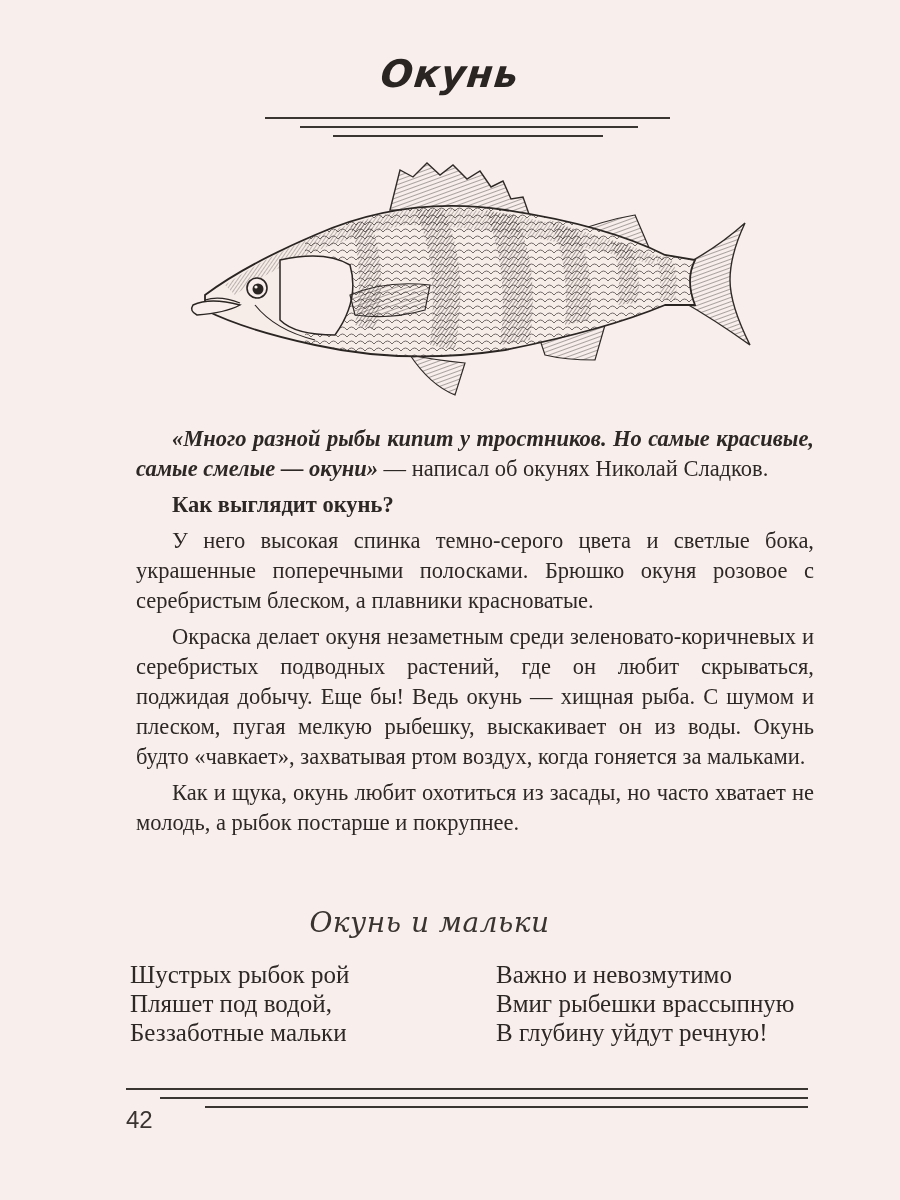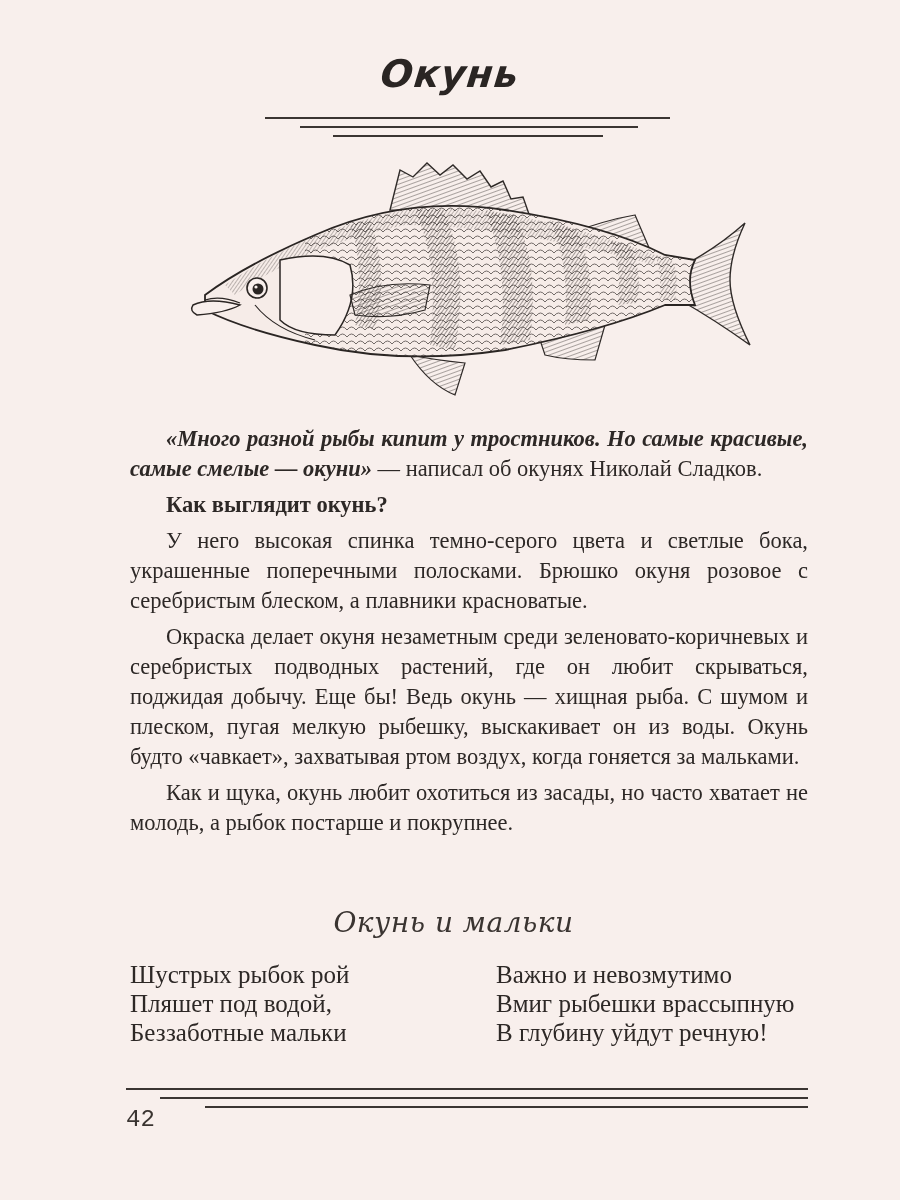--- a/index.html
+++ b/index.html
@@ -36,21 +36,21 @@
     }
     .fish {
       position: absolute;
       left: 185px;
       top: 155px;
       width: 580px;
       height: 245px;
     }
     .prose {
       position: absolute;
-      left: 130px;
+      left: 136px;
       width: 678px;
       font-family: "Liberation Serif", serif;
       font-size: 22.5px;
       line-height: 30px;
       color: #2d2826;
       text-align: justify;
     }
     .prose p {
       margin: 0 0 6px 0;
       text-indent: 36px;
@@ -66,38 +66,37 @@
       position: absolute;
       left: 0;
       width: 859px;
       top: 906px;
       text-align: center;
       font-family: "DejaVu Serif", serif;
       font-style: italic;
       font-size: 28px;
       color: #3a3431;
       letter-spacing: 0.5px;
-      margin-left: 24px;
     }
     .stanza {
       position: absolute;
       top: 960px;
       font-family: "Liberation Serif", serif;
       font-size: 25px;
       line-height: 29px;
       color: #2d2826;
     }
     .stanza div { white-space: nowrap; }
     .stanza-left { left: 130px; }
     .stanza-right { left: 480px; margin-left: 16px; }
     .page-number {
       position: absolute;
       left: 126px;
       top: 1106px;
-      font-family: Liberation Mono, monospace;
+      font-family: Liberation Sans, sans-serif;
       font-size: 24px;
       color: #3a3431;
     }
   </style>
 </head>
 <body>
 
 <div class="page-title">Окунь</div>
 
 <div>

